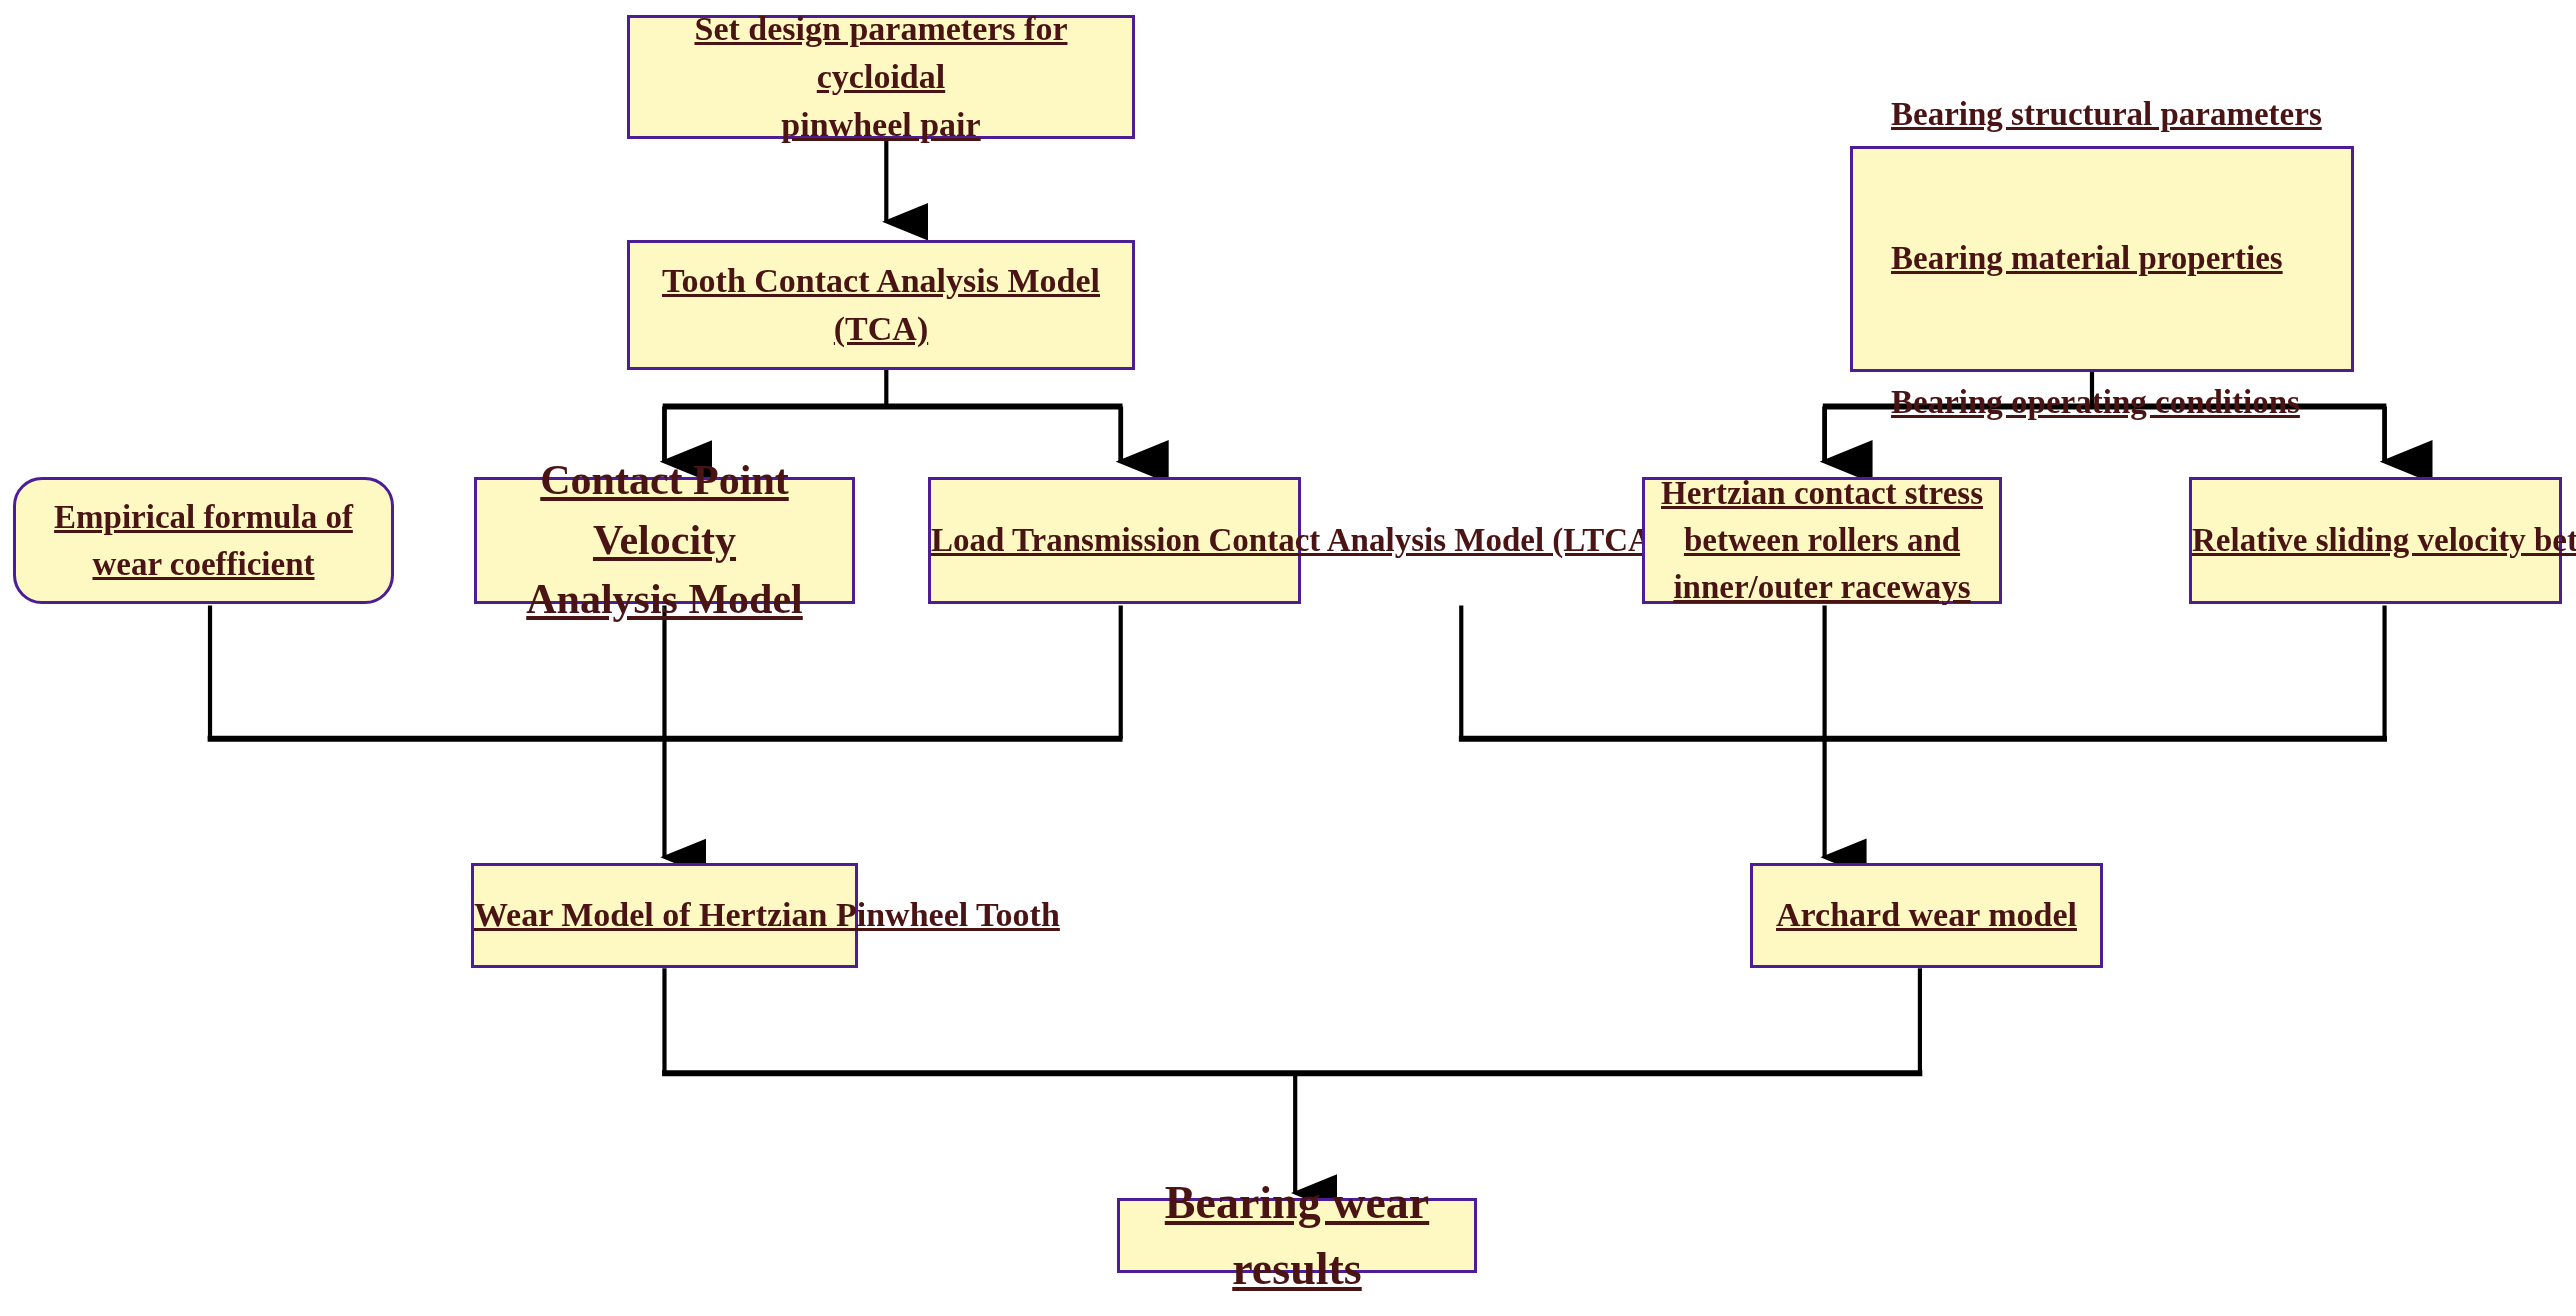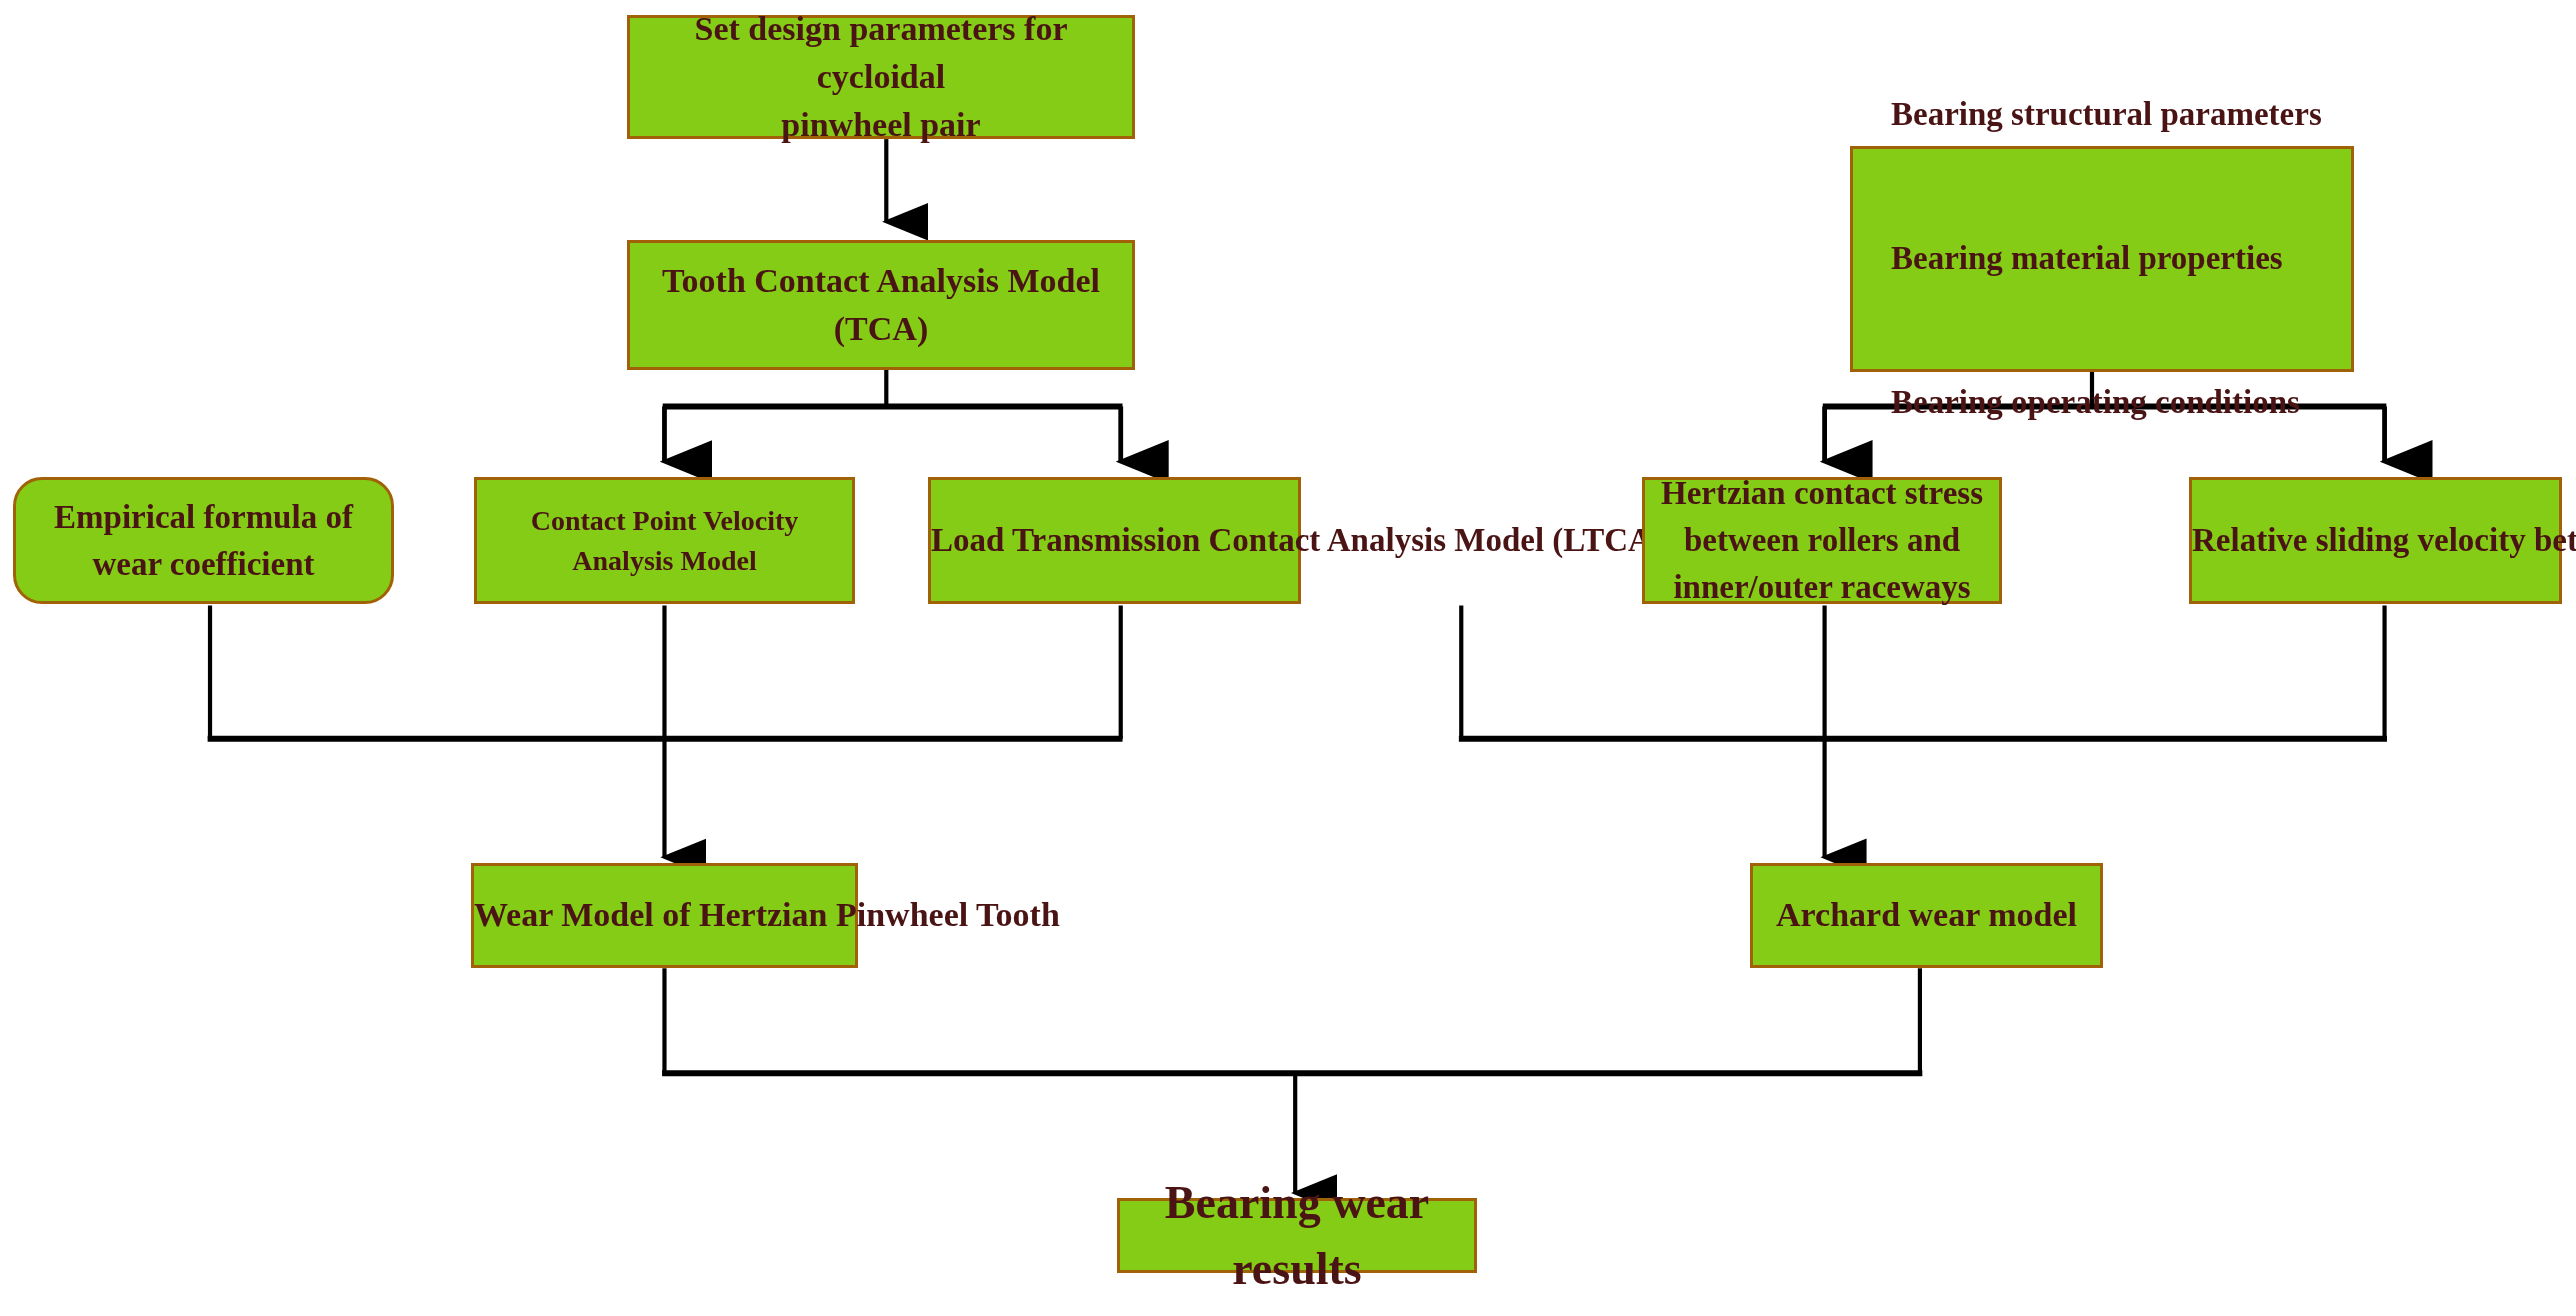--- a/index.html
+++ b/index.html
@@ -11,31 +11,32 @@
     position: relative;
     width: 2576px;
     height: 1316px;
     background: #ffffff;
     overflow: hidden;
     font-family: "Liberation Serif", "DejaVu Serif", serif;
   }
   .node {
     position: absolute;
     box-sizing: border-box;
-    background: #84cc16;
-    border: 3px solid #a16207;
+    background: #fef9c3;
+    border: 3px solid #4c1d95;
     display: flex;
     align-items: center;
     justify-content: center;
     text-align: center;
     color: #4a1414;
     font-weight: bold;
     line-height: 1.42;
     white-space: pre-line;
     overflow: visible;
+    text-decoration: underline;
   }
   .node-text {
     display: block;
     width: 100%;
     white-space: pre-line;
   }
   .node.wide-text .node-text {
     white-space: nowrap;
   }
   .node.left-list {
@@ -118,21 +119,21 @@
 Bearing material properties
 
 Bearing operating conditions</span>
   </div>
 
   <div class="node" style="left:13px; top:477px; width:381px; height:127px; font-size:33px;border-radius:29px;">
     <span class="node-text">Empirical formula of
 wear coefficient</span>
   </div>
 
-  <div class="node" style="left:474px; top:477px; width:381px; height:127px; font-size:28px;">
+  <div class="node" style="left:474px; top:477px; width:381px; height:127px; font-size:42px;">
     <span class="node-text">Contact Point Velocity
 Analysis Model</span>
   </div>
 
   <div class="node wide-text" style="left:928px; top:477px; width:373px; height:127px; font-size:33px;">
     <span class="node-text">Load Transmission
 Contact Analysis Model
 (LTCA)</span>
   </div>
 

